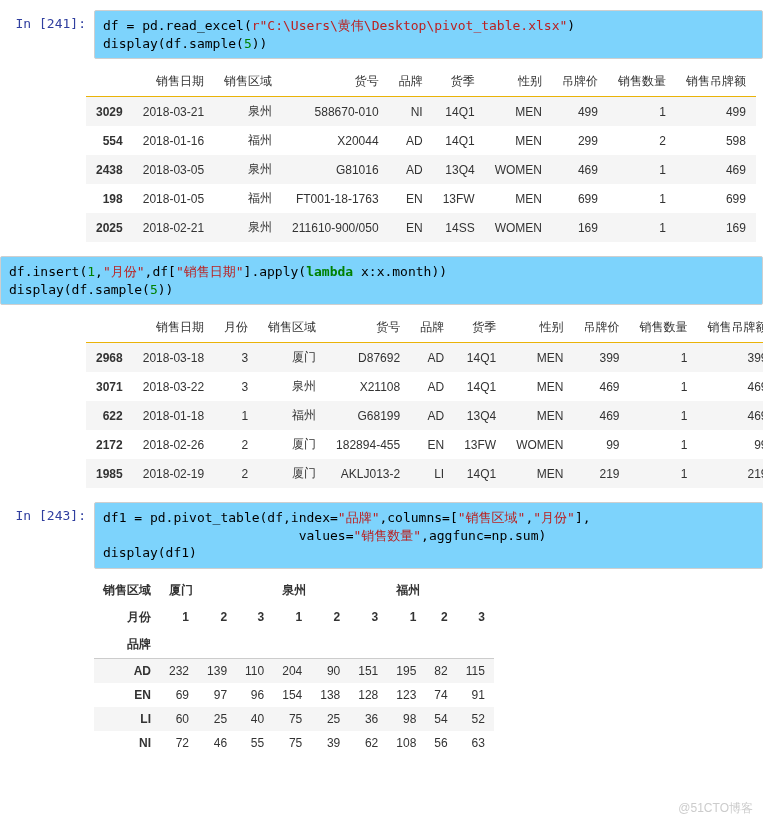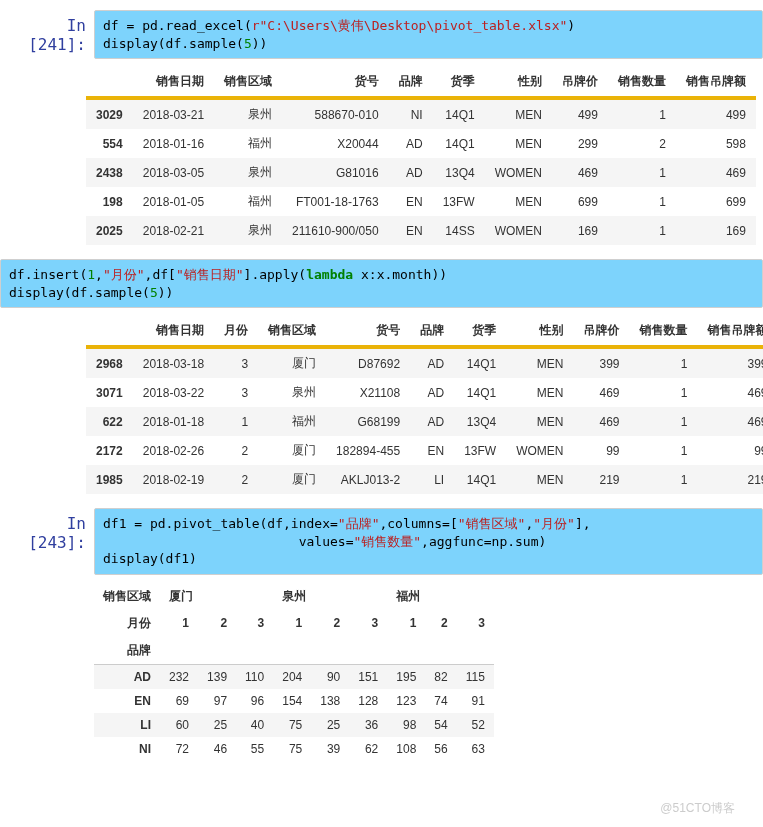--- a/index.html
+++ b/index.html
@@ -14,21 +14,21 @@
   .cell {
     display: flex;
     margin-bottom: 4px;
   }
   .prompt {
     width: 86px;
     flex-shrink: 0;
     text-align: right;
     padding-right: 8px;
     font-family: monospace;
-    font-size: 16px;
+    font-size: 13px;
     color: #303F9F;
     padding-top: 6px;
   }
   .prompt-empty {
     width: 86px;
     flex-shrink: 0;
   }
   .input-area {
     flex: 1;
     border: 1px solid #cfcfcf;
@@ -54,22 +54,22 @@
     border-collapse: collapse;
     font-size: 12px;
     color: #333;
   }
   table.df th, table.df td {
     padding: 6px 10px;
     text-align: right;
     white-space: nowrap;
   }
   table.df thead th {
-    border-bottom: 4px solid #eab308;
-    font-weight: bold;
+    border-bottom: 1px solid #eab308;
+    font-weight: normal;
   }
   table.df tbody th {
     font-weight: bold;
   }
   table.df tbody tr:nth-child(odd) {
     background: #f5f5f5;
   }
 
   table.pivot {
     border-collapse: collapse;
@@ -90,21 +90,21 @@
     border-bottom: none;
   }
   table.pivot tbody th {
     font-weight: bold;
   }
   table.pivot tbody tr:nth-child(odd) {
     background: #f5f5f5;
   }
   .watermark {
     position: fixed;
-    right: 28px;
+    right: 10px;
     bottom: 10px;
     color: #ccc;
     font-size: 12px;
   }
 </style>
 </head>
 <body>
 
 <div class="cell">
   <div class="prompt">In [241]:</div>

